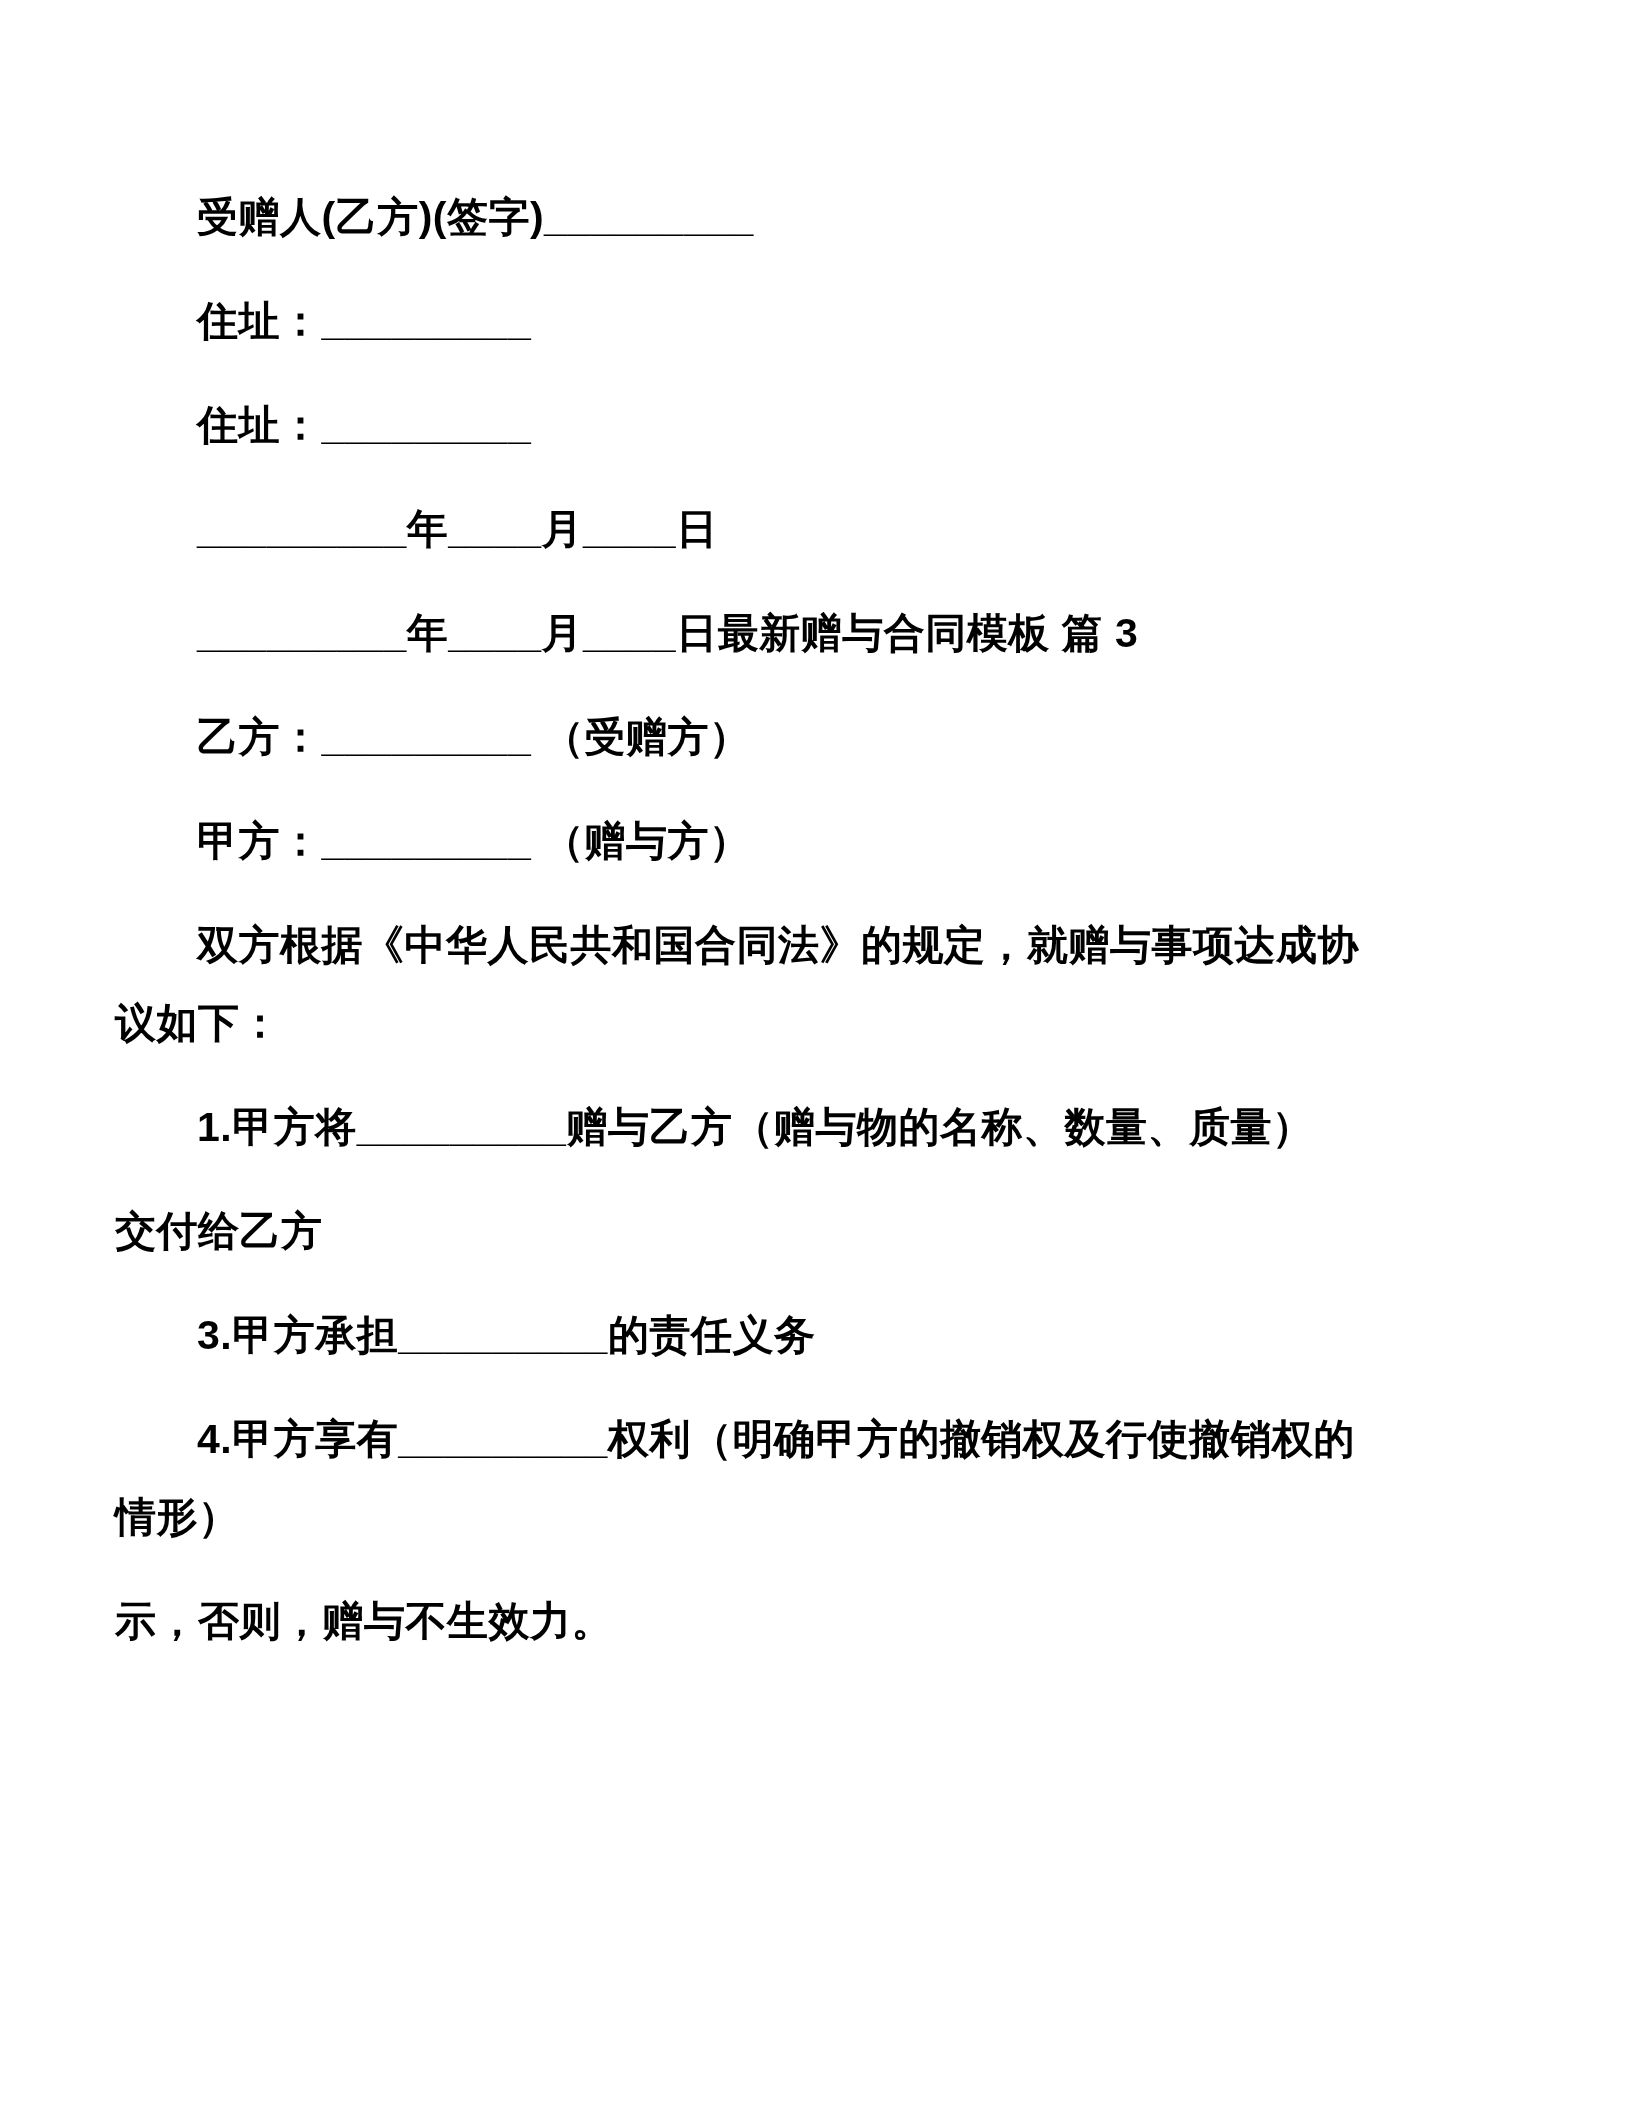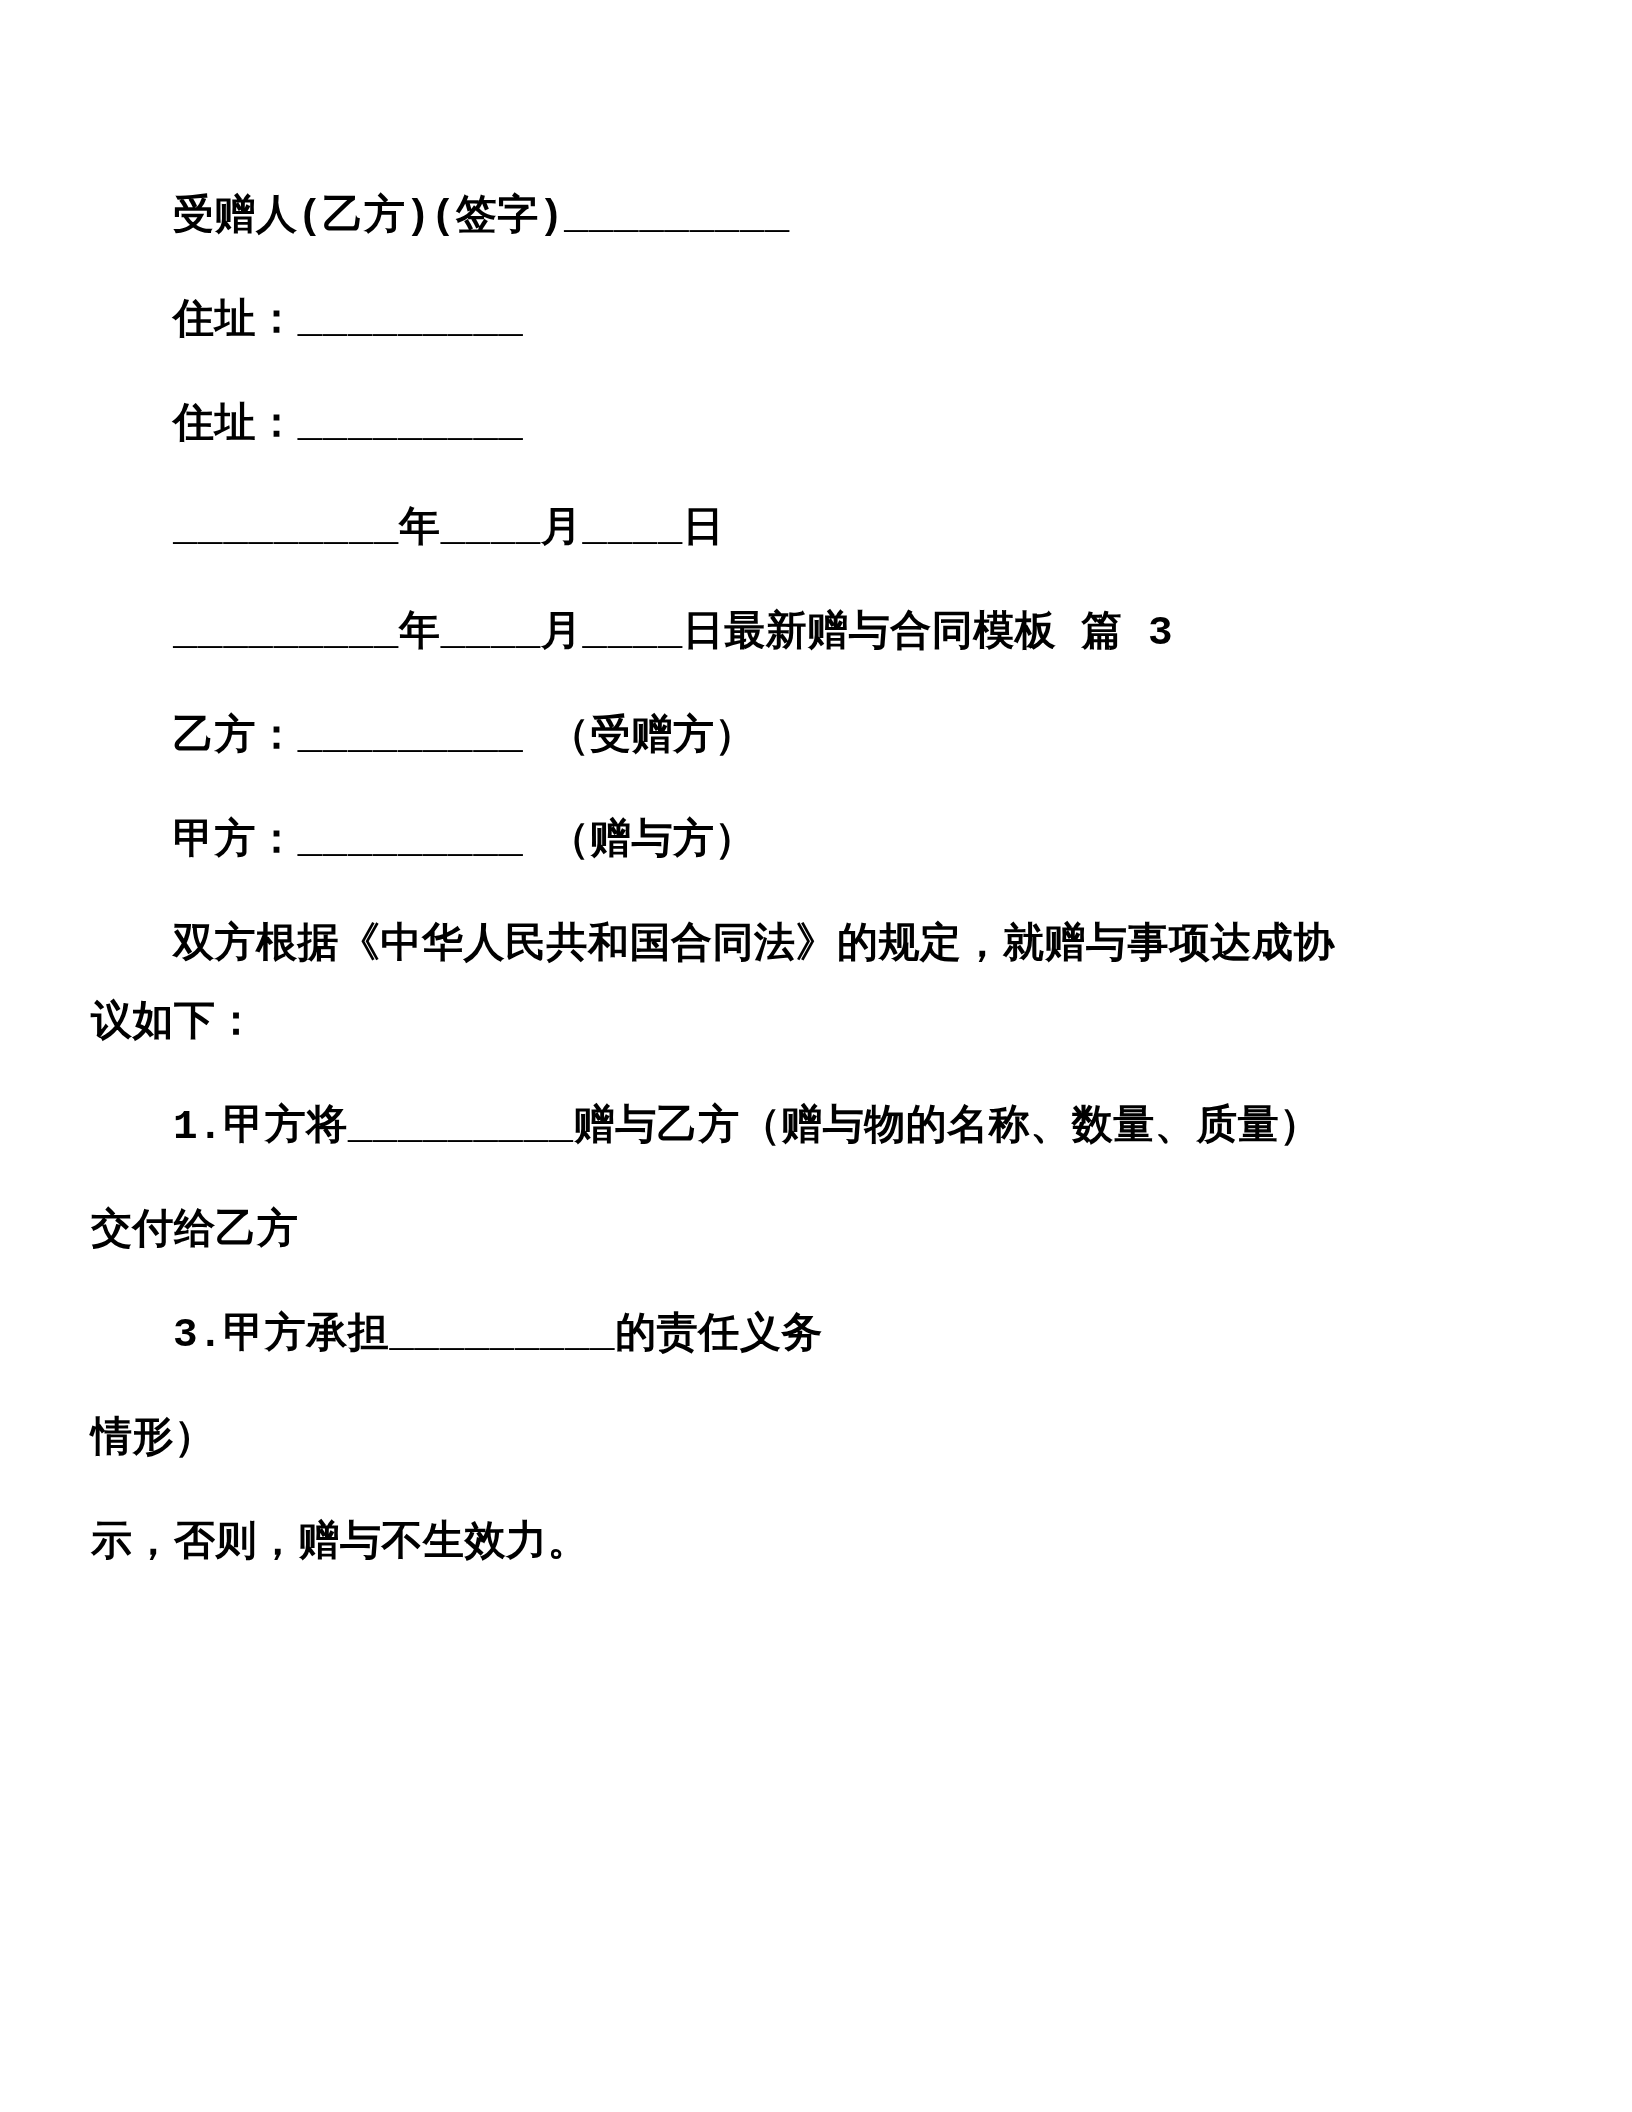--- a/index.html
+++ b/index.html
@@ -6,22 +6,22 @@
     margin: 0;
     padding: 0;
     background: #ffffff;
   }
   .page {
     position: relative;
     width: 1632px;
     height: 2112px;
     background: #ffffff;
     box-sizing: border-box;
-    padding: 178px 160px 100px 91px;
-    font-family: Liberation Mono, monospace;
+    padding: 178px 160px 100px 115px;
+    font-family: Liberation Sans, sans-serif;
     font-weight: 700;
     font-size: 41px;
     color: #000000;
     overflow: hidden;
   }
   .ln {
     line-height: 78px;
     margin: 0;
     white-space: pre-wrap;
     letter-spacing: 0.5px;
@@ -42,15 +42,16 @@
   <div class="ln ind pend">住址：_________</div>
   <div class="ln ind pend">_________年____月____日</div>
   <div class="ln ind pend">_________年____月____日最新赠与合同模板 篇 3</div>
   <div class="ln ind pend">乙方：_________ （受赠方）</div>
   <div class="ln ind pend">甲方：_________ （赠与方）</div>
   <div class="ln ind">双方根据《中华人民共和国合同法》的规定，就赠与事项达成协</div>
   <div class="ln pend">议如下：</div>
   <div class="ln ind pend">1.甲方将_________赠与乙方（赠与物的名称、数量、质量）</div>
   <div class="ln pend">交付给乙方</div>
   <div class="ln ind pend">3.甲方承担_________的责任义务</div>
+  <div class="ln ind">4.甲方享有_________权利（明确甲方的撤销权及行使撤销权的</div>
   <div class="ln pend">情形）</div>
   <div class="ln pend">示，否则，赠与不生效力。</div>
 </div>
 
 </body></html>

